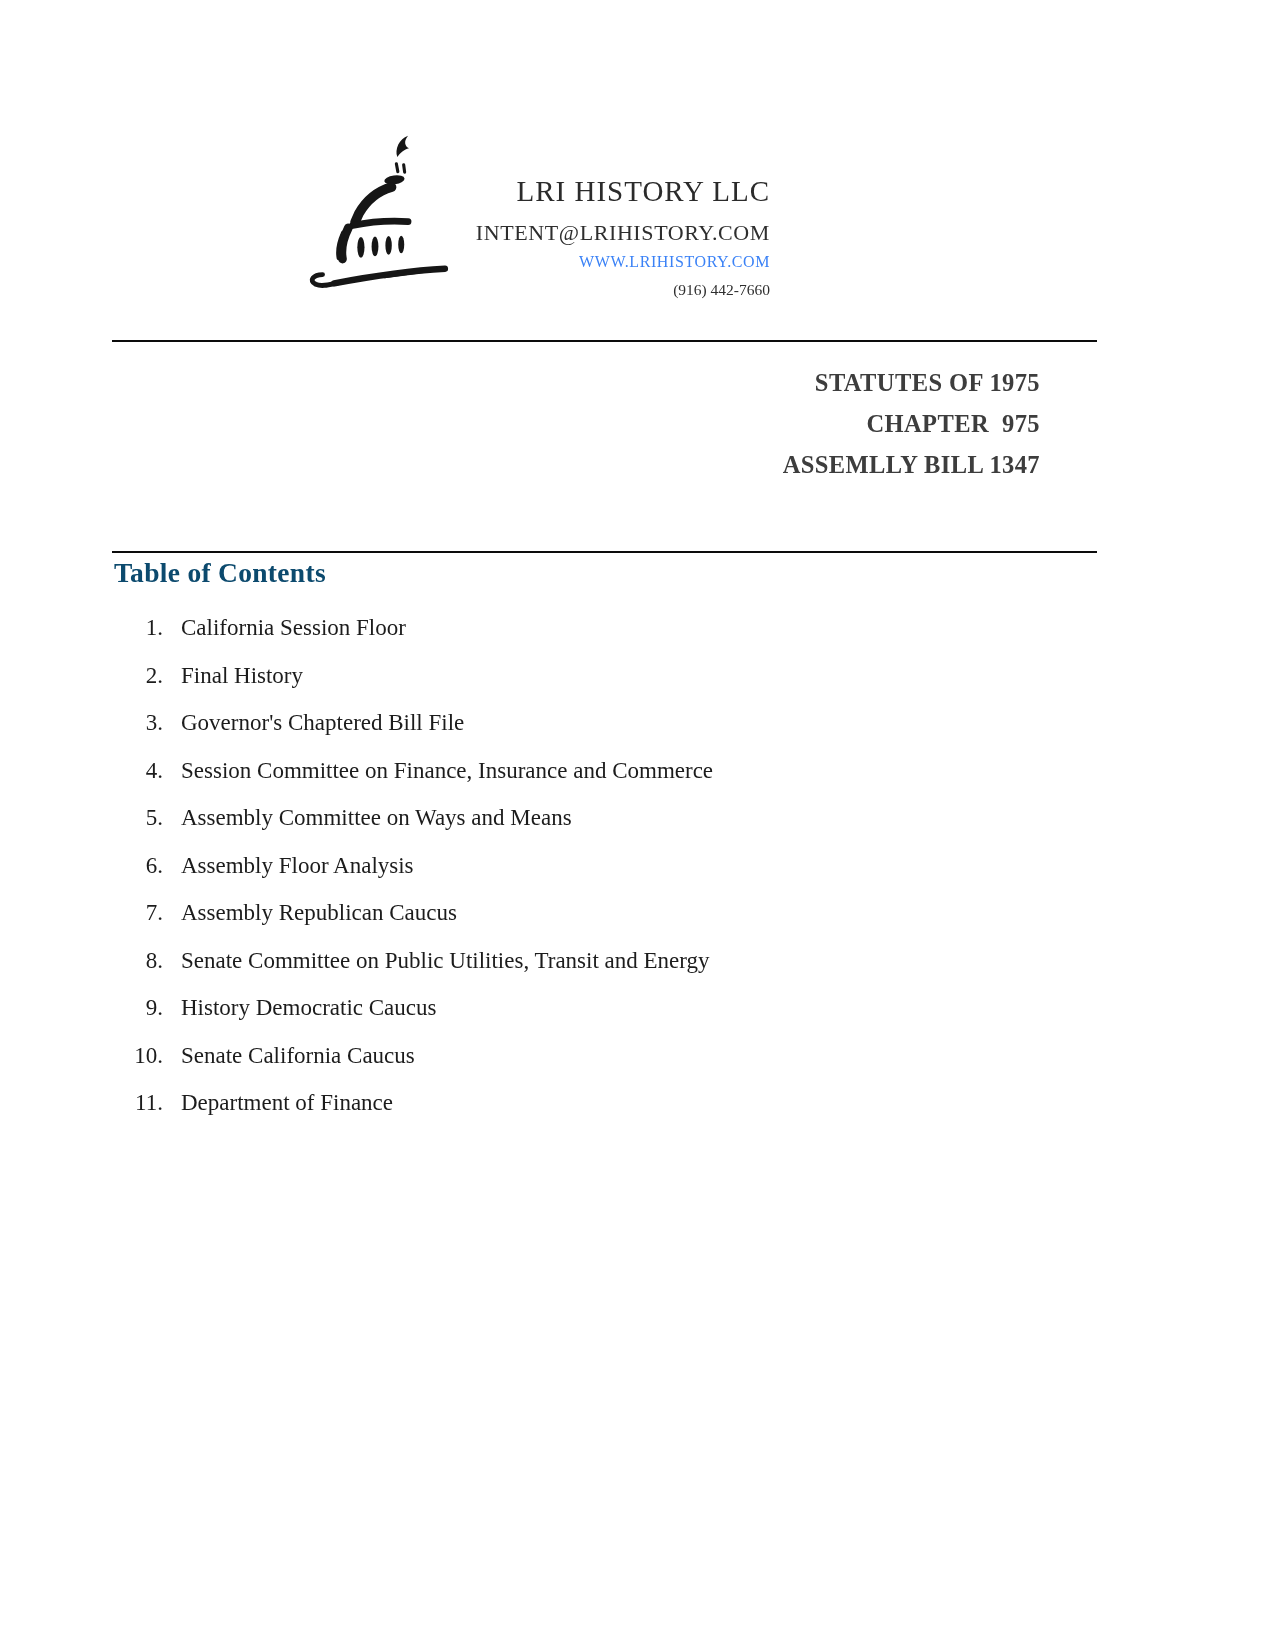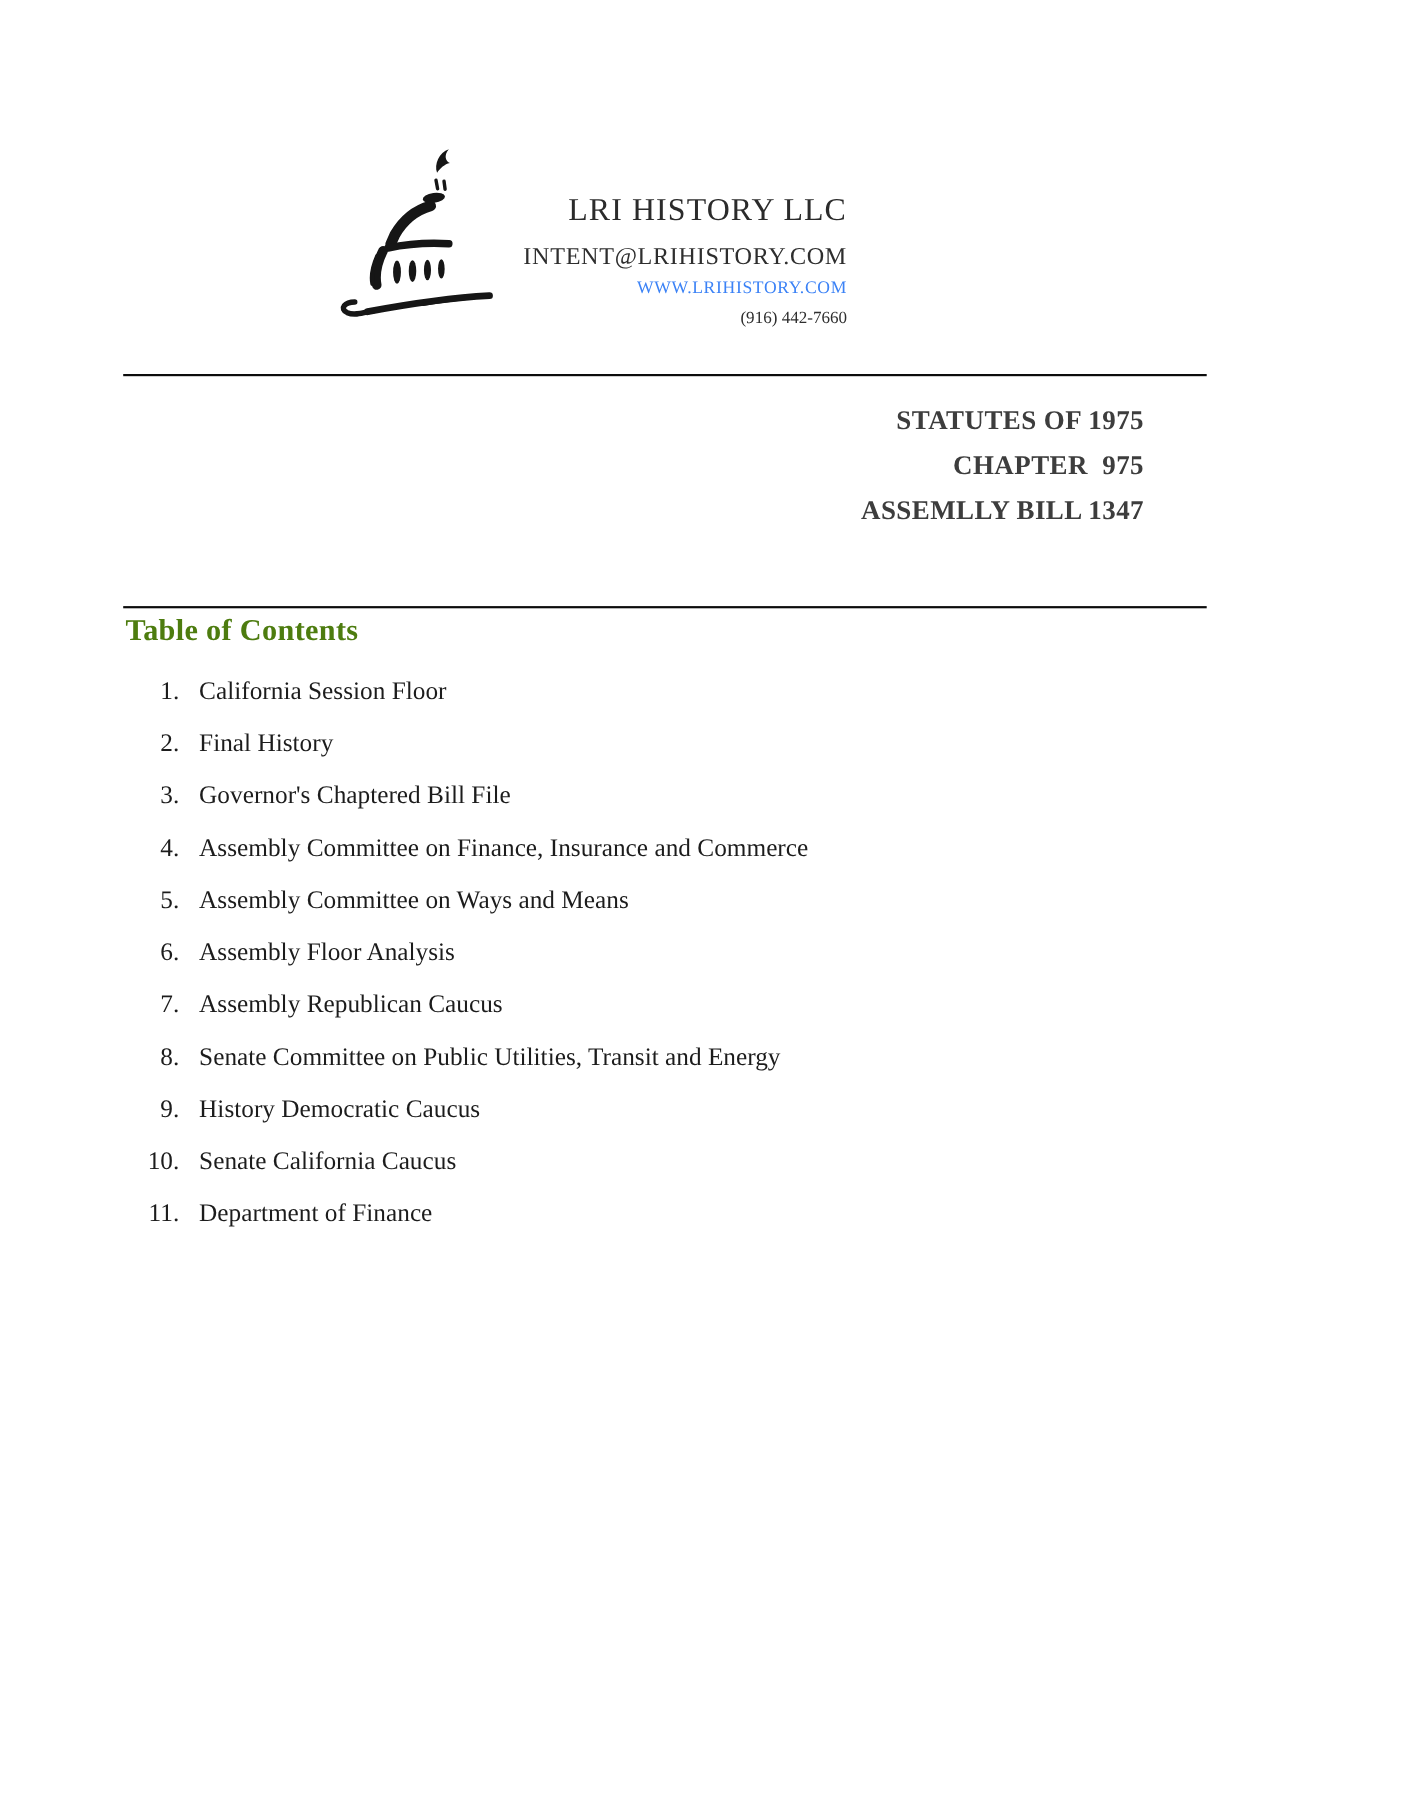--- a/index.html
+++ b/index.html
@@ -80,21 +80,21 @@
     letter-spacing: 0.4px;
     margin-left: 16px;
   }
 
   
   .toc-heading {
     position: absolute;
     left: 114px; top: 557px;
     font-size: 27.5px;
     font-weight: bold;
-    color: #4d7c0f;
+    color: #0c4a6e;
     letter-spacing: 0.3px;
   }
   .toc-list {
     position: absolute;
     left: 107px; top: 615px;
     width: 950px;
   }
   .toc-item {
     display: flex;
     align-items: baseline;
@@ -172,21 +172,21 @@
     <div class="toc-item">
       <span class="toc-num">2.</span>
       <span class="toc-label">Final History</span>
     </div>
     <div class="toc-item">
       <span class="toc-num">3.</span>
       <span class="toc-label">Governor's Chaptered Bill File</span>
     </div>
     <div class="toc-item">
       <span class="toc-num">4.</span>
-      <span class="toc-label">Assembly Committee on Finance, Insurance and Commerce</span>
+      <span class="toc-label">Session Committee on Finance, Insurance and Commerce</span>
     </div>
     <div class="toc-item">
       <span class="toc-num">5.</span>
       <span class="toc-label">Assembly Committee on Ways and Means</span>
     </div>
     <div class="toc-item">
       <span class="toc-num">6.</span>
       <span class="toc-label">Assembly Floor Analysis</span>
     </div>
     <div class="toc-item">

